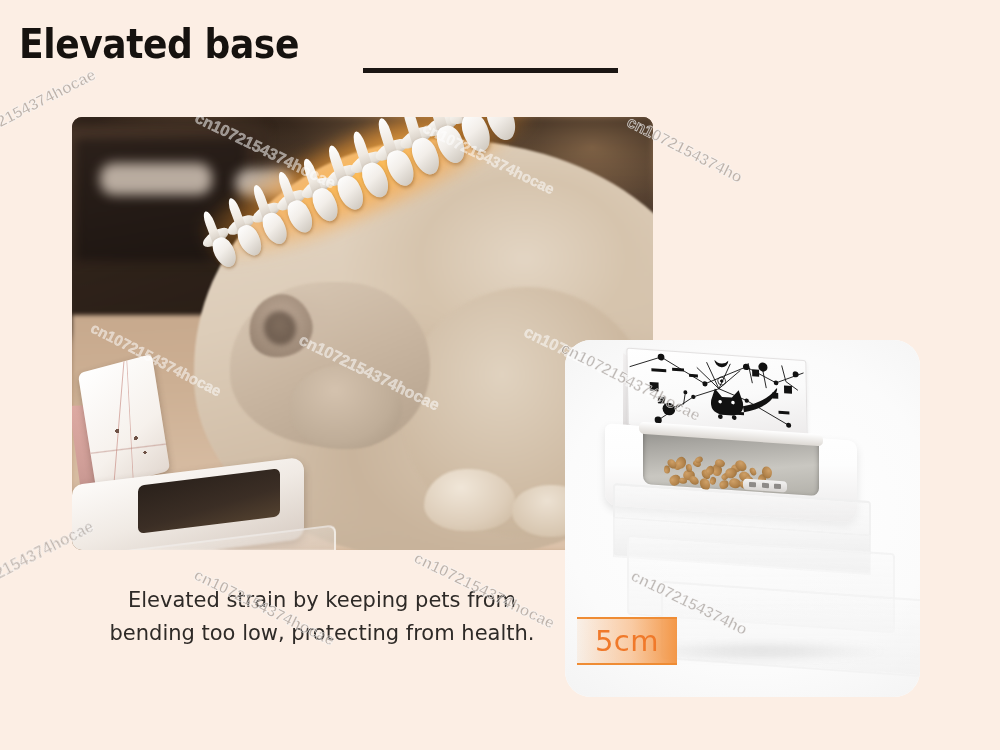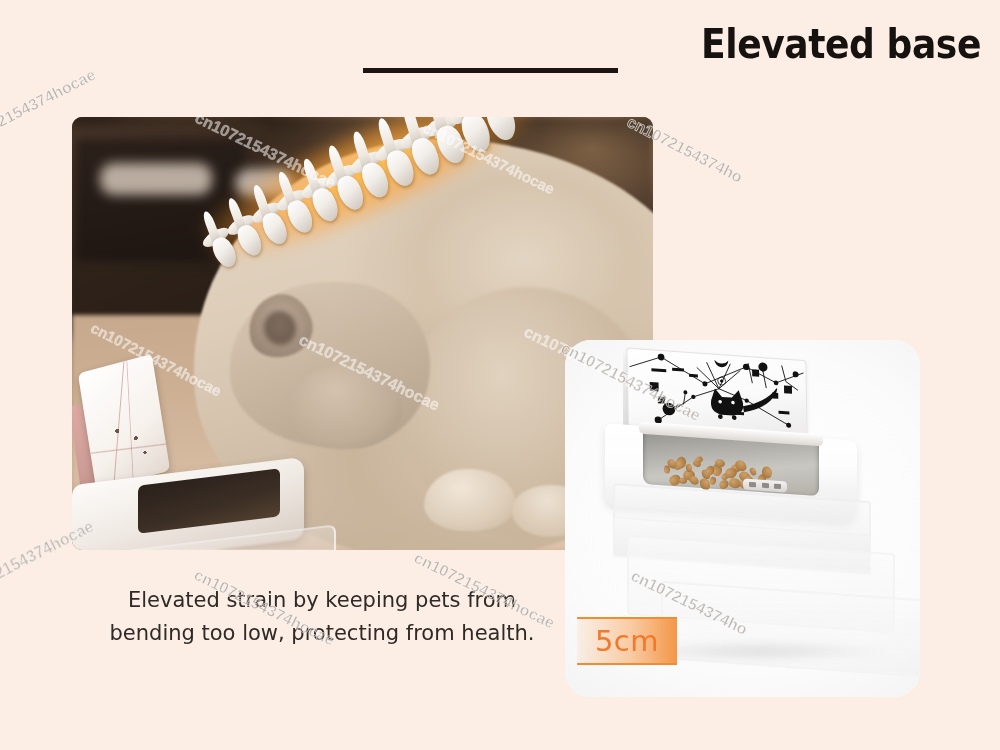--- a/index.html
+++ b/index.html
@@ -23,21 +23,21 @@
     height: 750px;
     background: #fceee4;
     overflow: hidden;
   }
 
   
   #title-block {
     position: absolute;
     left: 0; top: 24px;
     width: 1000px;
-    text-align: right;
+    text-align: left;
   }
   #page-title {
     font-family: "DejaVu Sans", sans-serif;
     font-weight: bold;
     font-size: 41px;
     letter-spacing: -0.5px;
     color: #16120f;
     line-height: 1;
     transform: scaleX(0.88);
     display: inline-block;

